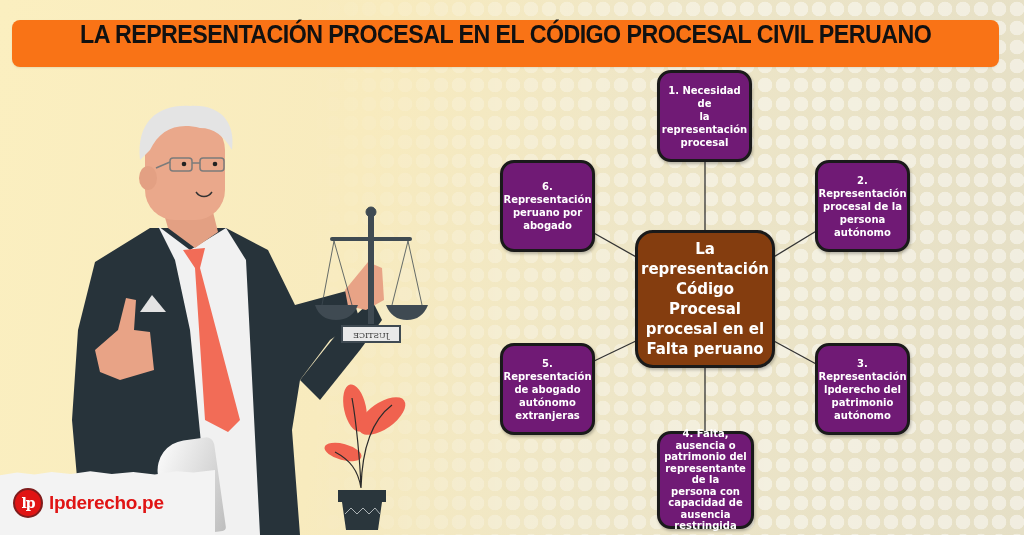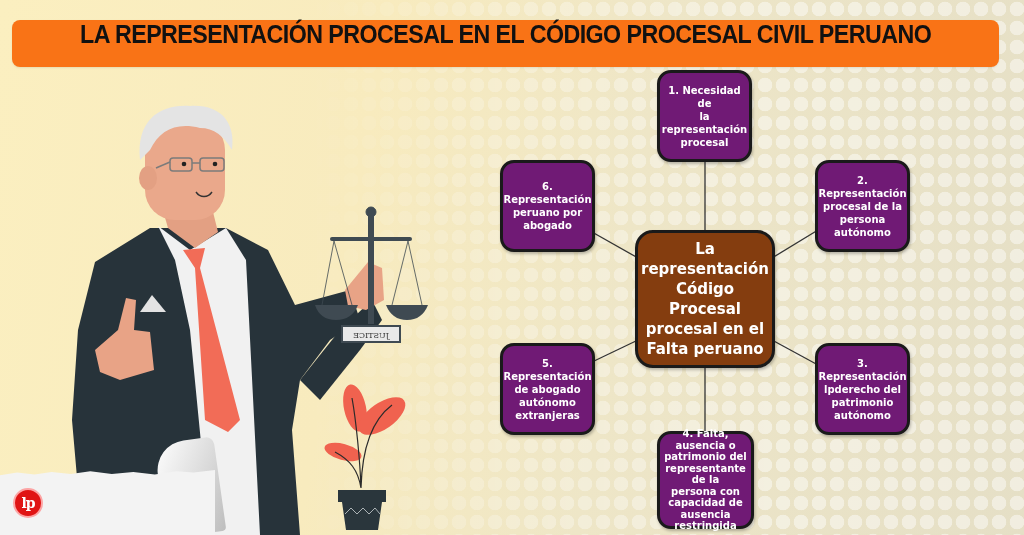--- a/index.html
+++ b/index.html
@@ -61,21 +61,21 @@
       position: absolute; left: 160px; top: 440px; width: 60px; height: 95px;
       background: linear-gradient(120deg, #ffffff 0%, #d9d9d9 60%, #bdbdbd 100%);
       border-radius: 30px 8px 4px 30px;
       transform: rotate(-8deg);
     }
     .logo {
       position: absolute; left: 13px; top: 488px; display: flex; align-items: center; gap: 6px;
     }
     .logo-badge {
       width: 30px; height: 30px; border-radius: 50%;
-      background: #e01414; border: 2px solid #fca5a5;
+      background: #e01414; border: 2px solid #7f1d1d;
       color: #fff; font-family: "DejaVu Serif", serif; font-weight: 700; font-size: 14px;
       display: flex; align-items: center; justify-content: center; letter-spacing: -1px;
     }
     .logo-text { color: #e01414; font-weight: 700; font-size: 19px; letter-spacing: -0.3px; }
     .illustration { position: absolute; left: 0; top: 0; }
   </style>
 </head>
 <body>
 
 <div class="pattern"></div>
@@ -222,13 +222,14 @@
     <rect x="338" y="490" width="48" height="12" fill="#2a363c"></rect>
     <path d="M342 502 L382 502 L378 530 L346 530 Z" fill="#2a363c"></path>
     <path d="M345 514 L351 508 L357 514 L363 508 L369 514 L375 508 L380 514" stroke="#cfd4d6" stroke-width="0.8" fill="none"></path>
   </g>
 </svg>
 
 <div class="logo-curl"></div>
 <div class="logo-strip"></div>
 <div class="logo">
   <div class="logo-badge">lp</div>
+  <div class="logo-text">lpderecho.pe</div>
 </div>
 
 </body></html>

